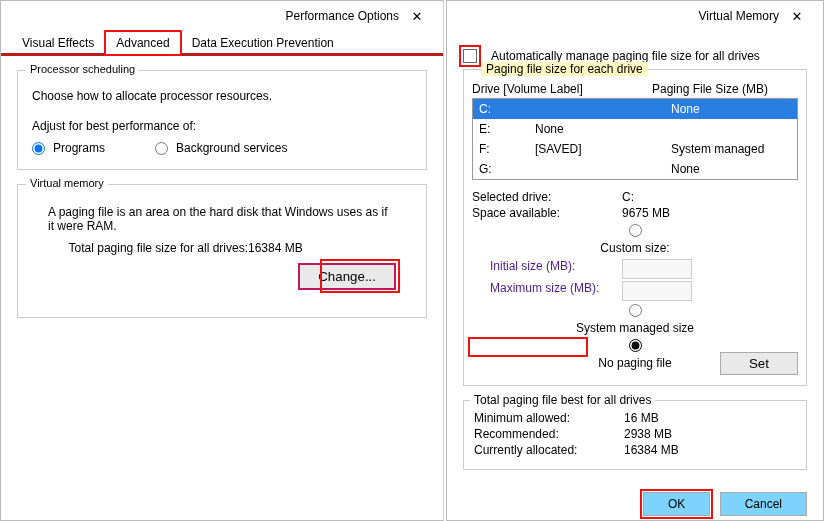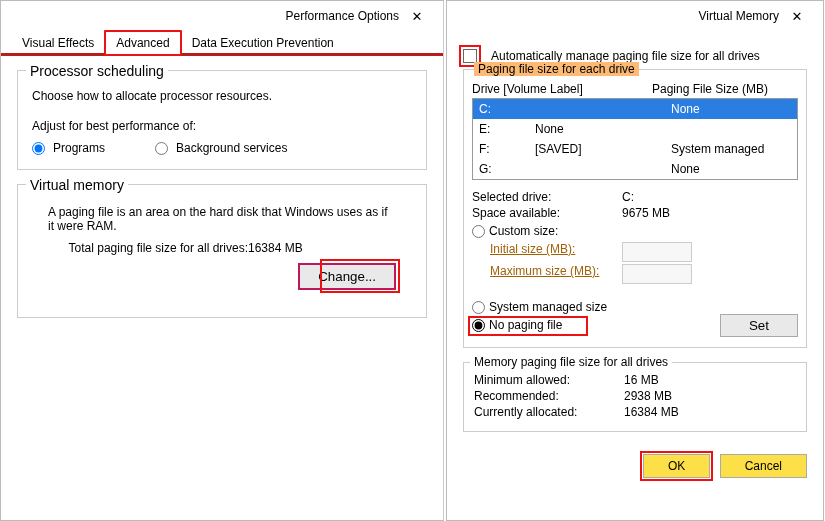--- a/index.html
+++ b/index.html
@@ -64,21 +64,21 @@
     border: 1px solid #ccc;
     margin: 14px 16px;
     padding: 12px 14px 14px 14px;
     position: relative;
   }
   .fieldset-legend {
     position: absolute;
     top: -8px; left: 8px;
     background: #fff;
     padding: 0 4px;
-    font-size: 14px;
+    font-size: 11px;
   }
   .row { margin: 6px 0; }
   .radio-row { display: flex; gap: 50px; margin-top: 8px; }
   .radio-item { display: flex; align-items: center; gap: 4px; }
   .radio-item input[type=radio]{ margin-right: 4px; }
   .change-btn {
     float: right;
     padding: 4px 18px;
     border: 2px solid #be185d;
     background: #e9e9e9;
@@ -104,22 +104,22 @@
     margin-right: 6px;
     display: inline-block;
     position: relative;
   }
   .drive-group {
     border: 1px solid #ccc;
     padding: 8px 8px 10px 8px;
     position: relative;
   }
   .drive-legend {
-    position: absolute; top: -8px; left: 10px;
-    background: #fdba74; padding: 0 4px;
+    position: absolute; top: -8px; left: 18px;
+    background: #fef9c3; padding: 0 4px;
   }
   .drive-header { display: flex; margin: 4px 2px 2px 0; }
   .drive-header .col1 { flex: 0 0 180px; }
   .drive-list {
     border: 1px solid #999;
     background: #fff;
     margin: 2px 0 10px 0;
   }
   .drive-row {
     display: flex;
@@ -128,29 +128,29 @@
   }
   .drive-row.selected {
     background: #2a7de1;
     color: #fff;
   }
   .drive-row .dcol1 { flex: 0 0 56px; }
   .drive-row .dcol2 { flex: 1; }
   .drive-row .dcol3 { flex: 0 0 120px; }
   .kv2 { display: flex; margin: 2px 0; }
   .kv2 .k { flex: 0 0 150px; }
-  .kv2.indent .k { padding-left: 18px; color: #a16207; text-decoration: underline;}
+  .kv2.indent .k { padding-left: 18px; color: #4c1d95;}
   .kv2.indent input[type=text] {
     width: 70px;
     border: 1px solid #ccc;
     background: #f7f7f7;
     height: 20px;
     padding: 0 4px;
   }
-  .radio-line { display: flex; align-items: center; gap: 4px; margin: 4px 0; position: relative; }
+  .radio-line { display: flex; align-items: center; gap: 4px; margin: 4px 0; position: relative; flex-direction: column; }
   .radio-selected-box {
     position: absolute;
     left: -4px;
     top: -2px;
     width: 120px;
     height: 20px;
     border: 2px solid #e11;
     pointer-events: none;
   }
   .set-btn {
@@ -171,21 +171,21 @@
     position: absolute; top: -8px; left: 6px;
     background: #fff; padding: 0 4px;
   }
   .btn-row {
     text-align: right;
     padding: 14px 16px 0 0;
   }
   .dlg-btn {
     padding: 4px 24px;
     border: 1px solid #aaa;
-    background: #fde047;
+    background: #7dd3fc;
     margin-left: 6px;
     cursor: default;
     position: relative;
     display: inline-block;
   }
   .clearfix::after { content: ""; display: table; clear: both; }
   input[type=radio]{ cursor: default;}
   input[type=radio][data-filled="true"]:checked{ accent-color: #000; }
 </style>
 </head>
@@ -292,37 +292,37 @@
       </div>
       <div class="kv2 indent">
         <span class="k">Initial size (MB):</span>
         <input type="text" disabled="" style="">
       </div>
       <div class="kv2 indent">
         <span class="k">Maximum size (MB):</span>
         <input type="text" disabled="" style="">
       </div>
 
-      <div class="radio-line" style="margin-top:16px">
+      <div class="radio-line" style="margin-top:3px">
         <input type="radio" name="pf" style="">
         <span>System managed size</span>
       </div>
       <div class="radio-line">
         <input type="radio" name="pf" checked="" data-filled="true" style="">
         <span>No paging file</span>
         <span class="radio-selected-box"></span>
       </div>
       <button class="set-btn">
         <span>Set</span>
       </button>
       <div style="clear:both"></div>
     </div>
 
     <div class="totals-group">
-      <div class="totals-legend">Memory paging file size for all drives</div>
+      <div class="totals-legend">Total paging file best for all drives</div>
       <div class="kv2">
         <span class="k">Minimum allowed:</span>
         <span>16 MB</span>
       </div>
       <div class="kv2">
         <span class="k">Recommended:</span>
         <span>2938 MB</span>
       </div>
       <div class="kv2">
         <span class="k">Currently allocated:</span>

